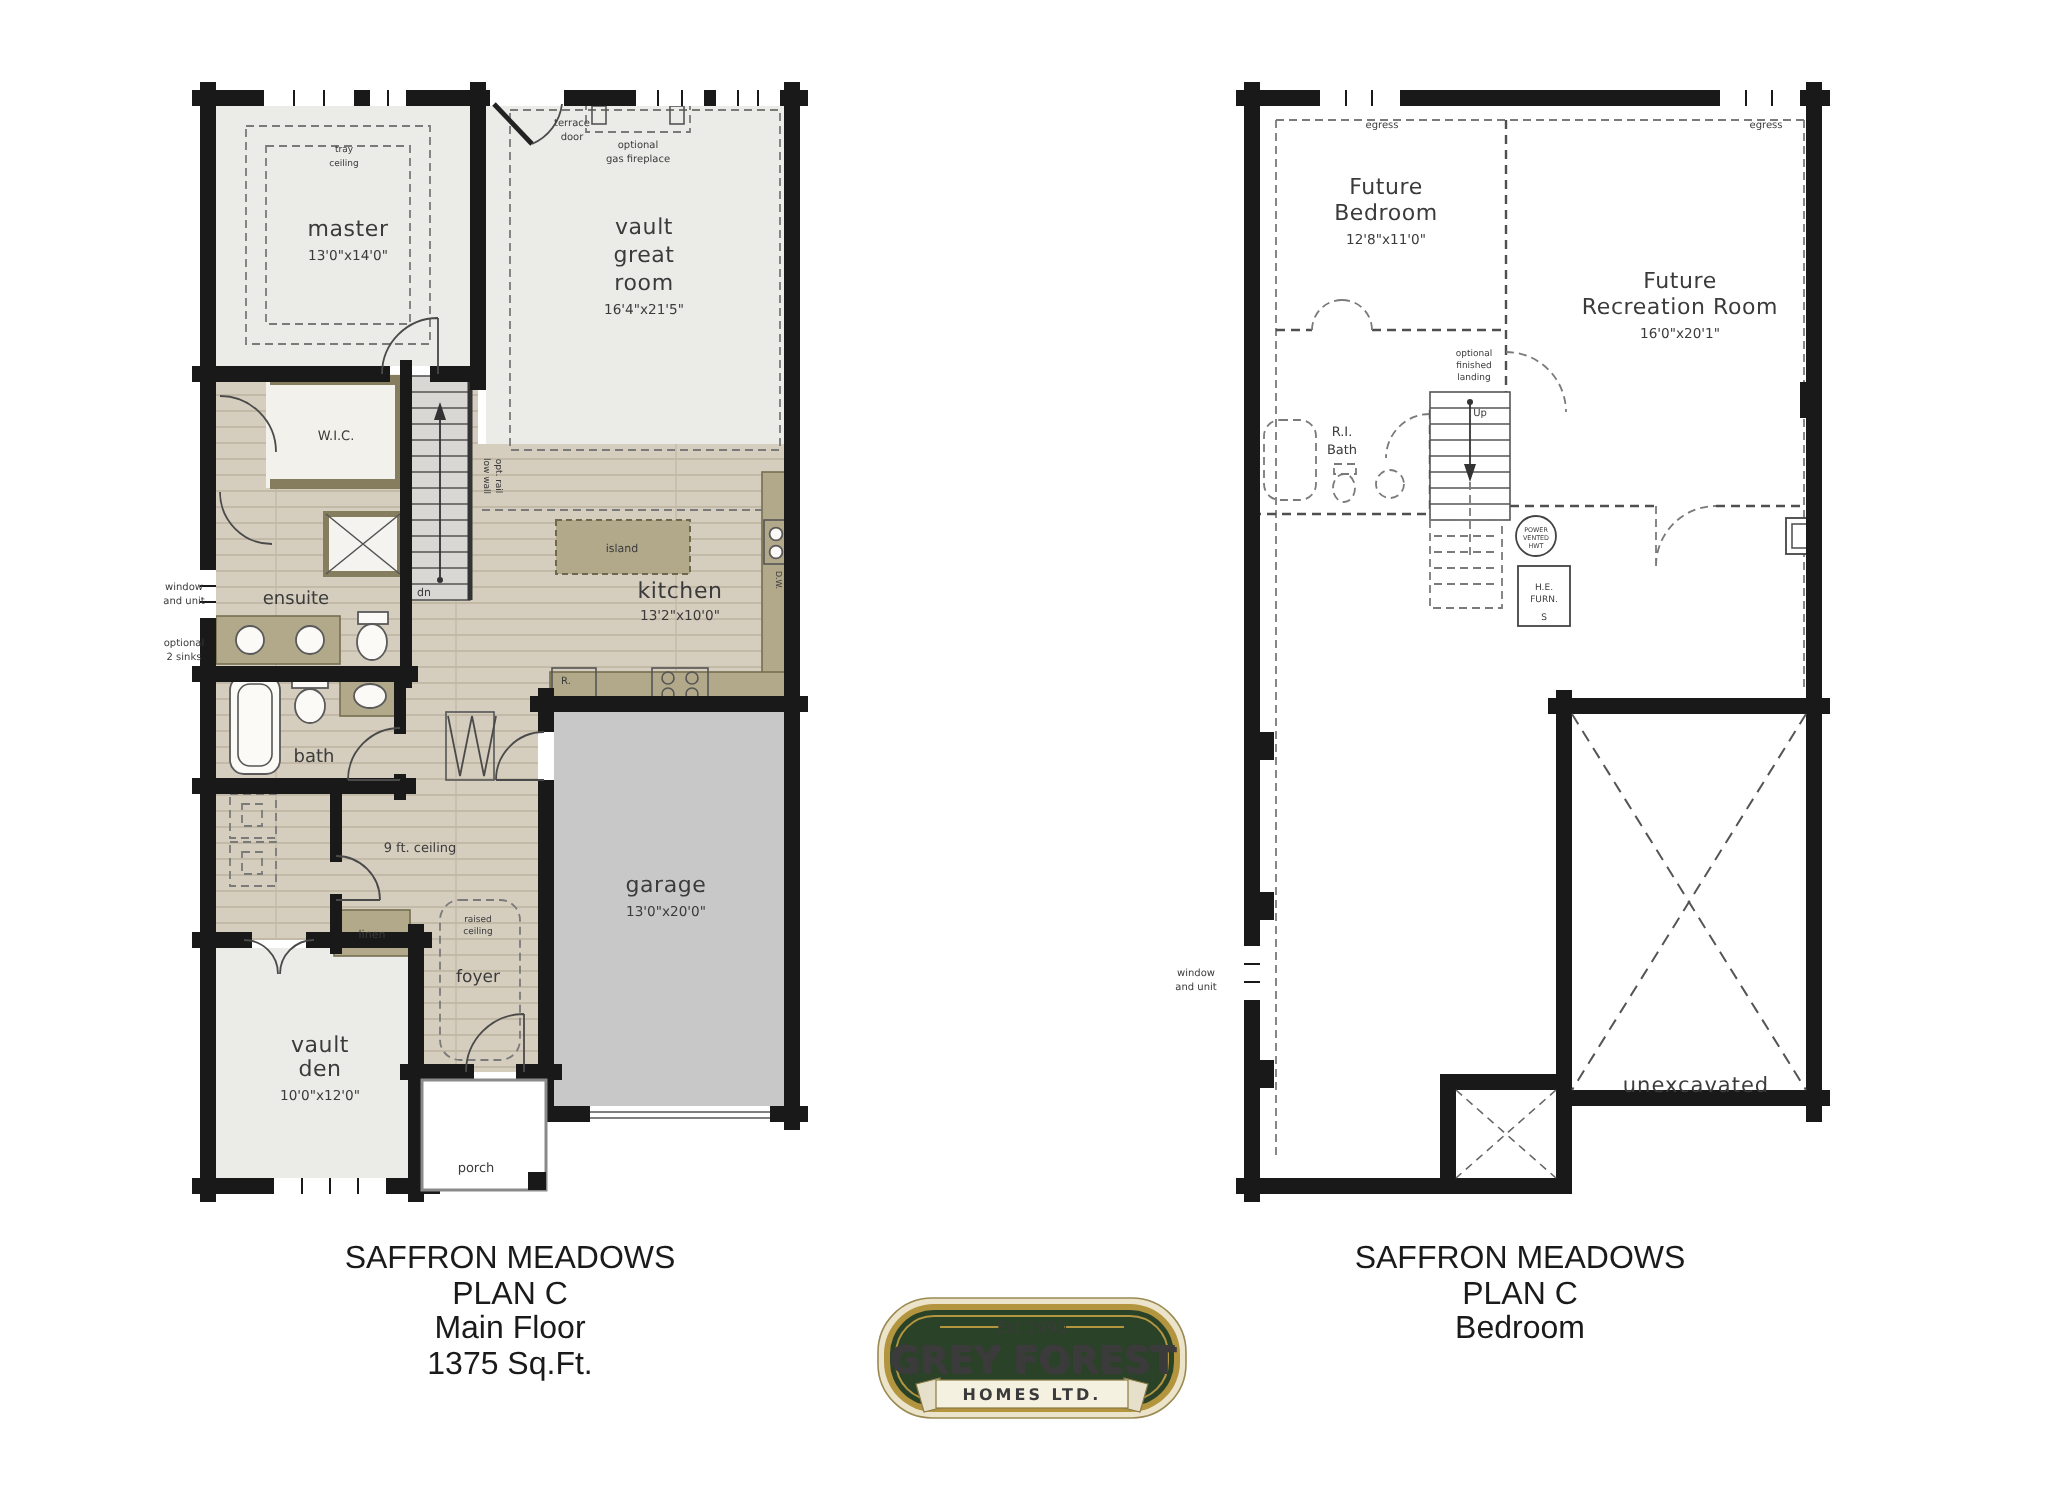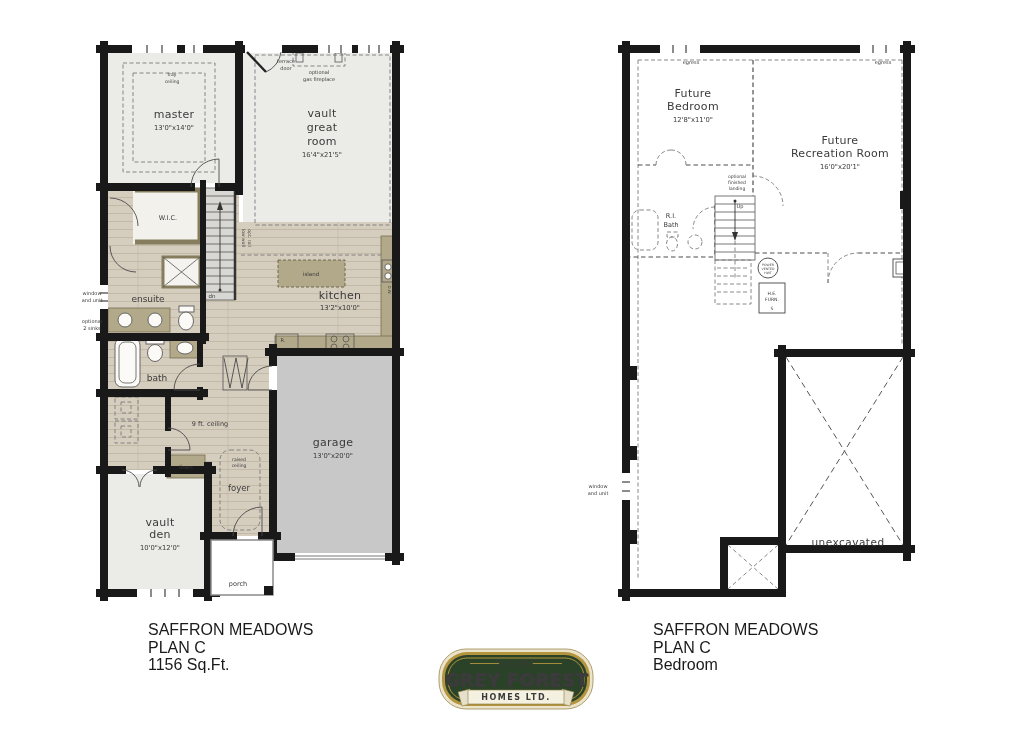--- a/index.html
+++ b/index.html
@@ -20,21 +20,21 @@
   .t3{font-size:3.2px;}
   .wall{stroke:#191919;stroke-width:8;fill:none;stroke-linecap:square;}
   .thin{stroke:#555;stroke-width:.8;fill:none;}
   .door{stroke:#4a4a4a;stroke-width:.9;fill:none;}
   .dash{stroke:#7a7a7a;stroke-width:.9;fill:none;stroke-dasharray:4 2.5;}
   .dashb{stroke:#4f4f4f;stroke-width:1.2;fill:none;stroke-dasharray:4.5 3;}
   .case{fill:#b2a98b;stroke:#766f50;stroke-width:.8;}
   .fix{fill:#fbfaf7;stroke:#5a5a5a;stroke-width:.9;}
   .win{fill:#ffffff;stroke:none;}
   .wtick{stroke:#191919;stroke-width:1;}
-  .titleblock{position:absolute;width:214px;text-align:left;color:#1a1a1a;
+  .titleblock{position:absolute;width:214px;text-align:center;color:#1a1a1a;
       font-size:16px;line-height:17.5px;}
 </style>
 </head>
 <body>
 
 <div id="page">
 
   <svg class="plan" style="left:78px;top:38px;" width="330" height="590" viewBox="0 0 330 590">
     <defs>
       <pattern id="wood" width="200" height="8" patternUnits="userSpaceOnUse">
@@ -307,21 +307,22 @@
       <text class="t45" x="190" y="272">S</text>
       <text class="t5" x="16" y="450">window</text>
       <text class="t5" x="16" y="457">and unit</text>
       <text class="room10" x="266" y="508">unexcavated</text>
     </g>
   </svg>
 
   <div class="titleblock" style="left:148px;top:621px;">
     <div>SAFFRON MEADOWS</div>
     <div>PLAN C</div>
-    <div>1156 Sq.Ft.</div>
+    <div>Main Floor</div>
+    <div>1375 Sq.Ft.</div>
   </div>
 
   <div class="titleblock" style="left:653px;top:621px;">
     <div>SAFFRON MEADOWS</div>
     <div>PLAN C</div>
     <div>Bedroom</div>
   </div>
 
   <svg style="position:absolute;left:438px;top:646px;" width="156" height="66" viewBox="0 0 156 66">
     <rect x="1" y="3" width="154" height="60" rx="27" fill="#ece3cb" stroke="#9a8a52" stroke-width=".8"></rect>

